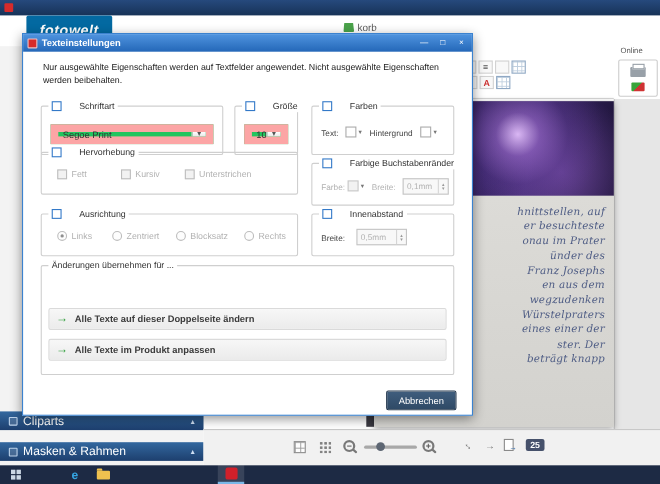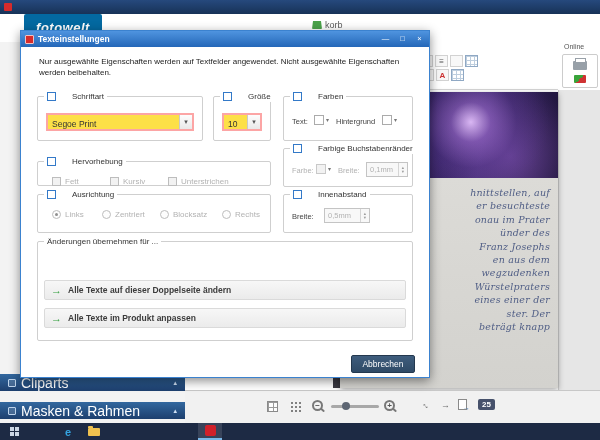--- a/index.html
+++ b/index.html
@@ -40,21 +40,21 @@
 .page{box-shadow:0 2px 6px rgba(0,0,0,.35);background:#d8d7d3}
 .photo{background:
  radial-gradient(circle at 60% 35%,rgba(225,190,250,.95) 0,rgba(160,110,210,.55) 14%,rgba(90,55,150,.25) 32%,transparent 55%),
  radial-gradient(circle at 78% 75%,rgba(140,90,190,.6) 0,transparent 40%),
  radial-gradient(circle at 30% 65%,rgba(90,60,150,.5) 0,transparent 50%),
  linear-gradient(100deg,#150e2a,#2c1d52 45%,#3b2868 65%,#1c1337)}
 .paper{background:linear-gradient(#dcdbd7,#d3d2ce)}
 .hwblock{text-align:right;font-family:"DejaVu Serif",serif;font-style:italic;color:#4f5d85;font-size:9.5px;line-height:13.4px;letter-spacing:.2px}
 
 .accbar{background:linear-gradient(#33689f,#1d3f6e);display:flex;align-items:center;gap:5px;padding:0 8px;color:#fff}
-.acclabel{font-size:14px;flex:1;white-space:nowrap}
+.acclabel{font-size:11px;flex:1;white-space:nowrap}
 .accicon{width:8px;height:8px;border:1px solid #bcd2ea;border-radius:1px;background:rgba(255,255,255,.15);flex:0 0 auto}
 .accchev{font-size:7px;color:#cfe0f4}
 .accchev::before{content:"▴"}
 
 .statusbar{background:#f1f1f1;border-top:1px solid #c8c8c8}
 .sbi{position:absolute;display:flex;align-items:center;justify-content:center}
 .i4{width:11px;height:11px;border:1px solid #8a8a8a;background-color:#fdfdfd;background-image:linear-gradient(#9a9a9a 1px,transparent 1px),linear-gradient(90deg,#9a9a9a 1px,transparent 1px);background-size:5px 5px}
 .i9{width:11px;height:11px;background-image:radial-gradient(#808080 1.1px,transparent 1.4px);background-size:4px 4px}
 .mag{width:11px;height:11px;border:2px solid #787878;border-radius:50%;position:relative;color:#555;font-size:8px;font-weight:bold;display:flex;align-items:center;justify-content:center}
 .mag::after{content:"";position:absolute;width:5px;height:2px;background:#787878;right:-4px;bottom:-2px;transform:rotate(40deg);border-radius:1px}
@@ -87,21 +87,21 @@
 .dlgbtn{width:13px;text-align:center;color:#fff;font-size:7.5px;line-height:16px}
 .dlgbody{position:absolute;left:0;top:16px;right:0;bottom:0}
 .intro{position:absolute;left:18px;top:10px;width:378px;font-size:8px;line-height:10.5px;color:#222}
 .group{position:absolute;border:1px solid #cfcfcf;border-radius:2px}
 .legend{position:absolute;top:-6px;left:6px;background:#fff;padding:0 3px;display:flex;align-items:center;gap:16px;height:11px}
 .glabel{font-size:8px;color:#333;white-space:nowrap}
 .cb{width:9px;height:9px;border:1px solid #3379c8;background:#fff;flex:0 0 auto}
 .cb.gray{border-color:#bdbdbd;background:#f2f2f2}
 .radio{width:9px;height:9px;border:1px solid #bdbdbd;border-radius:50%;background:#fdfdfd;position:relative;flex:0 0 auto}
 .radio.sel::after{content:"";position:absolute;left:2px;top:2px;width:3px;height:3px;border-radius:50%;background:#8f8f8f}
-.combo{position:absolute;border:2px solid #fca5a5;background:#fde047;display:flex;align-items:flex-end}
+.combo{position:absolute;border:7px solid #fca5a5;background:#22c55e;display:flex;align-items:center}
 .cval{flex:1;font-size:8.5px;color:#333;padding-left:4px;white-space:nowrap;overflow:hidden}
 .dd{width:13px;align-self:stretch;border-left:1px solid #c9c9c9;background:linear-gradient(#fdfdfd,#e9e9e9);display:flex;align-items:center;justify-content:center}
 .dd::before{content:"▾";font-size:7px;color:#555}
 .opt{position:absolute;display:flex;align-items:center;gap:4px}
 .optlabel{font-size:8px;color:#b2b2b2;white-space:nowrap}
 .inlabel{font-size:7.5px;color:#444;white-space:nowrap}
 .graylabel{font-size:7.5px;color:#b2b2b2;white-space:nowrap}
 .swatch{width:10px;height:10px;border:1px solid #ababab;background:#fff}
 .swatch.gray{border-color:#c9c9c9;background:#f2f2f2}
 .minidd{font-size:6px;color:#777}
@@ -283,21 +283,21 @@
           <span class="glabel">Farben</span>
         </div>
       <span class="inlabel pa" style="left:8px;top:20px">Text:</span>
       <span class="swatch pa" style="left:30px;top:18px"></span>
       <span class="minidd pa" style="left:42px;top:19px"></span>
       <span class="inlabel pa" style="left:52px;top:20px">Hintergrund</span>
       <span class="swatch pa" style="left:98px;top:18px"></span>
       <span class="minidd pa" style="left:110px;top:19px"></span>
     </div>
 
-    <div class="group" style="left:16px;top:114px;width:234px;height:25px">
+    <div class="group" style="left:16px;top:91px;width:234px;height:39px">
       <div class="legend">
           <span class="cb"></span>
           <span class="glabel">Hervorhebung</span>
         </div>
       <span class="opt" style="left:14px;top:15px">
           <span class="cb gray"></span>
           <span class="optlabel">Fett</span>
         </span>
       <span class="opt" style="left:72px;top:15px">
           <span class="cb gray"></span>

